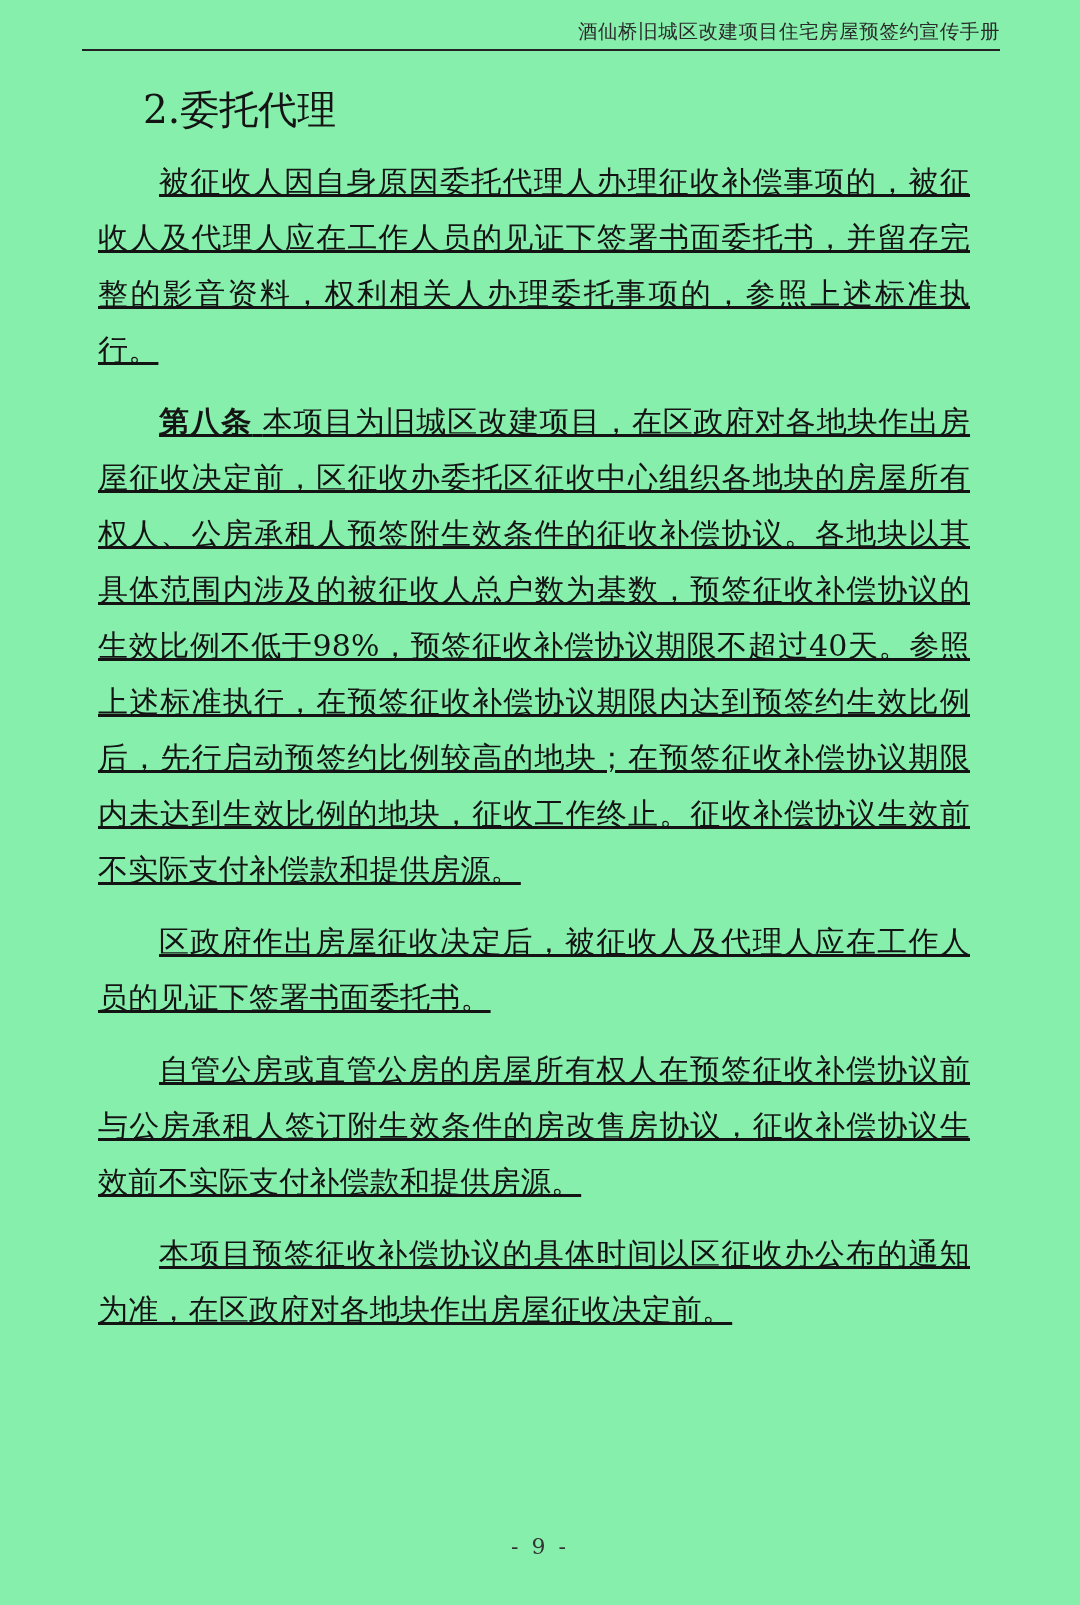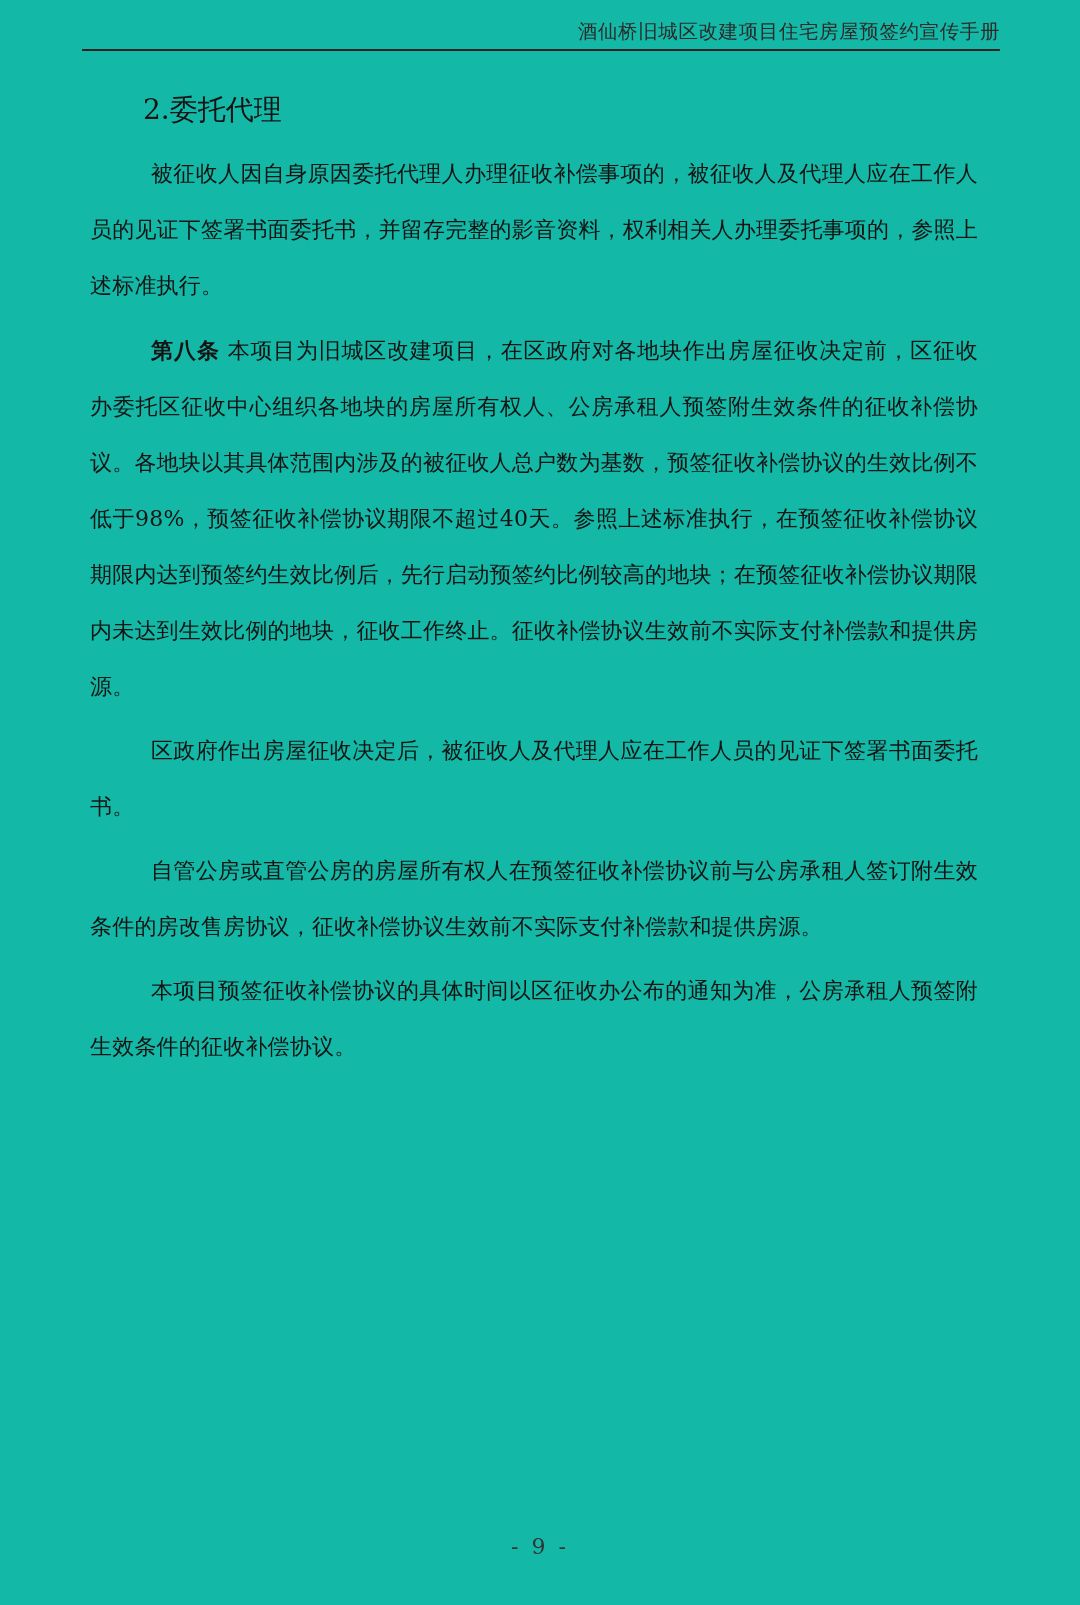--- a/index.html
+++ b/index.html
@@ -14,21 +14,21 @@
     color: #1a1a1a;
     position: relative;
     overflow: hidden;
   }
 
   .page {
     position: absolute;
     left: 0; top: 0;
     width: 1080px;
     height: 1605px;
-    background: #14b8a6;
+    background: #86efac;
   }
 
   
   .header {
     position: absolute;
     left: 82px;
     top: 18px;
     width: 918px;
     height: 32px;
   }
@@ -53,39 +53,40 @@
 
   
   .body-block {
     position: absolute;
     left: 82px;
     top: 82px;
     width: 904px;
   }
 
   p.para {
-    margin: 8px;
+    margin: 16px;
     padding: 0;
-    font-size: 22px;
+    font-size: 30px;
     line-height: 56px;
     text-align: justify;
     text-align-last: left;
     text-justify: inter-character;
     letter-spacing: 0.2px;
     color: #141414;
     word-break: break-all;
+    text-decoration: underline;
   }
 
   p.indent2 {
     text-indent: 61px;
   }
 
   .sub-heading {
     margin: 0 0 2px 0;
-    font-size: 28px;
+    font-size: 39px;
     line-height: 56px;
     text-indent: 61px;
     color: #141414;
   }
 
   .article-label {
     font-weight: bold;
     letter-spacing: 0.5px;
   }
   .gap-after-label { letter-spacing: 0; }
@@ -120,21 +121,21 @@
     <p class="sub-heading">2.委托代理</p>
 
     <p class="para indent2">被征收人因自身原因委托代理人办理征收补偿事项的，被征收人及代理人应在工作人员的见证下签署书面委托书，并留存完整的影音资料，权利相关人办理委托事项的，参照上述标准执行。</p>
 
     <p class="para indent2"><span class="article-label">第八条</span><span class="gap-after-label">&nbsp;</span><span>本项目为旧城区改建项目，在区政府对各地块作出房屋征收决定前，区征收办委托区征收中心组织各地块的房屋所有权人、公房承租人预签附生效条件的征收补偿协议。各地块以其具体范围内涉及的被征收人总户数为基数，预签征收补偿协议的生效比例不低于98%，预签征收补偿协议期限不超过40天。参照上述标准执行，在预签征收补偿协议期限内达到预签约生效比例后，先行启动预签约比例较高的地块；在预签征收补偿协议期限内未达到生效比例的地块，征收工作终止。征收补偿协议生效前不实际支付补偿款和提供房源。</span></p>
 
     <p class="para indent2">区政府作出房屋征收决定后，被征收人及代理人应在工作人员的见证下签署书面委托书。</p>
 
     <p class="para indent2">自管公房或直管公房的房屋所有权人在预签征收补偿协议前与公房承租人签订附生效条件的房改售房协议，征收补偿协议生效前不实际支付补偿款和提供房源。</p>
 
-    <p class="para indent2">本项目预签征收补偿协议的具体时间以区征收办公布的通知为准，公房承租人预签附生效条件的征收补偿协议。</p>
+    <p class="para indent2">本项目预签征收补偿协议的具体时间以区征收办公布的通知为准，在区政府对各地块作出房屋征收决定前。</p>
 
 
   </div>
 
   <div class="footer">
     <span class="page-number">- 9 -</span>
   </div>
 
 </div>
 

